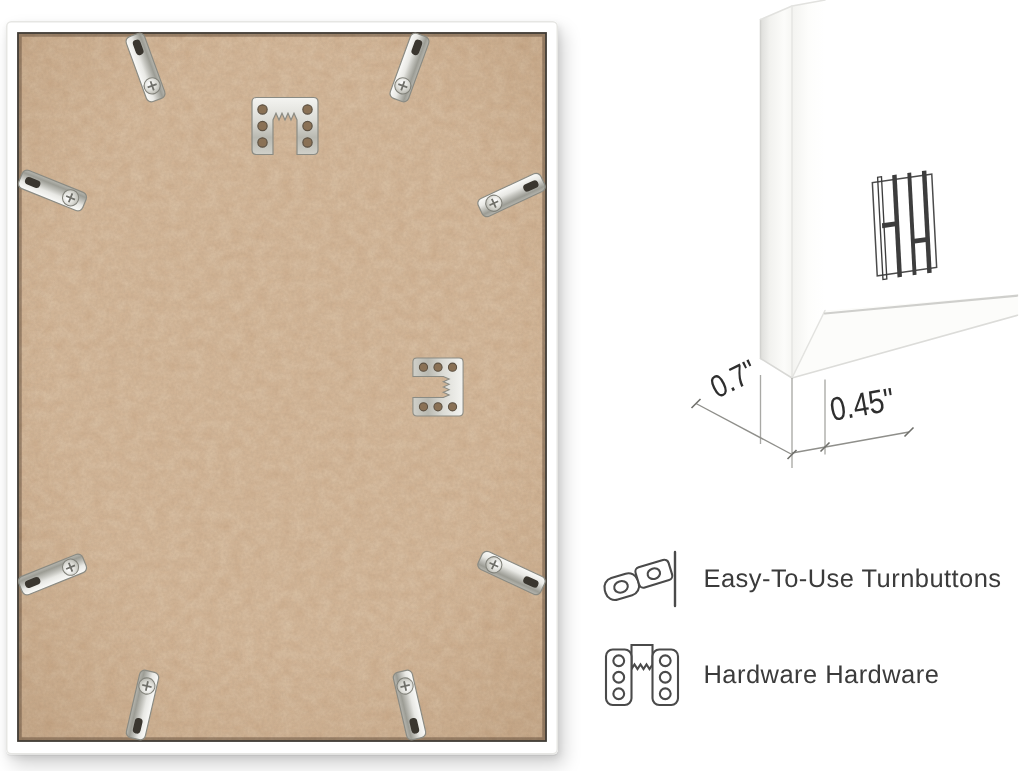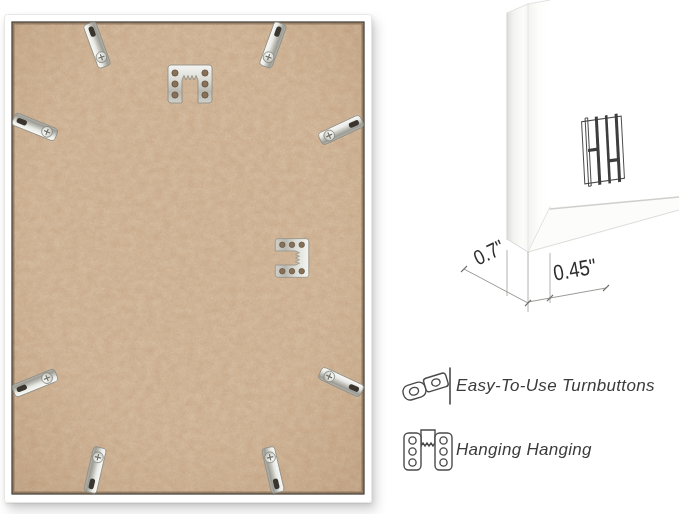--- a/index.html
+++ b/index.html
@@ -14,23 +14,22 @@
   }
   .photo-frame svg{display:block;width:100%;height:100%;}
   .closeup{position:absolute;left:430px;top:0;width:249px;height:330px;}
   .closeup svg{display:block;width:100%;height:100%;}
   .dim-text{fill:#2e2e2e;font-family:"Liberation Sans", sans-serif;font-weight:400;}
   .feature-row{
     position:absolute;left:400px;display:flex;align-items:center;height:48px;
   }
   .feature-row .icon-box{width:56px;height:48px;flex:0 0 auto;}
   .feature-label{
-    font-size:17px;letter-spacing:0.3px;color:#3b3b3b;
+    margin-left:13px;font-size:17px;letter-spacing:0.3px;color:#3b3b3b;
     white-space:nowrap;
-    font-style:italic;
   }
   .row-1{top:362px;}
   .row-2{top:426px;}
 </style>
 </head>
 <body>
 
 <div class="canvas">
 
   <div class="photo-frame">
@@ -207,16 +206,16 @@
           <rect x="35" y="7" width="17" height="37" rx="4.5"></rect>
           <circle cx="12.5" cy="14.5" r="3.6" fill="none"></circle>
           <circle cx="12.5" cy="25.5" r="3.6" fill="none"></circle>
           <circle cx="12.5" cy="36.5" r="3.6" fill="none"></circle>
           <circle cx="43.5" cy="14.5" r="3.6" fill="none"></circle>
           <circle cx="43.5" cy="25.5" r="3.6" fill="none"></circle>
           <circle cx="43.5" cy="36.5" r="3.6" fill="none"></circle>
         </g>
       </svg>
     </div>
-    <span class="feature-label">Hanging Hanging</span>
+    <span class="feature-label">Hardware Hardware</span>
   </div>
 
 </div>
 
 </body></html>

